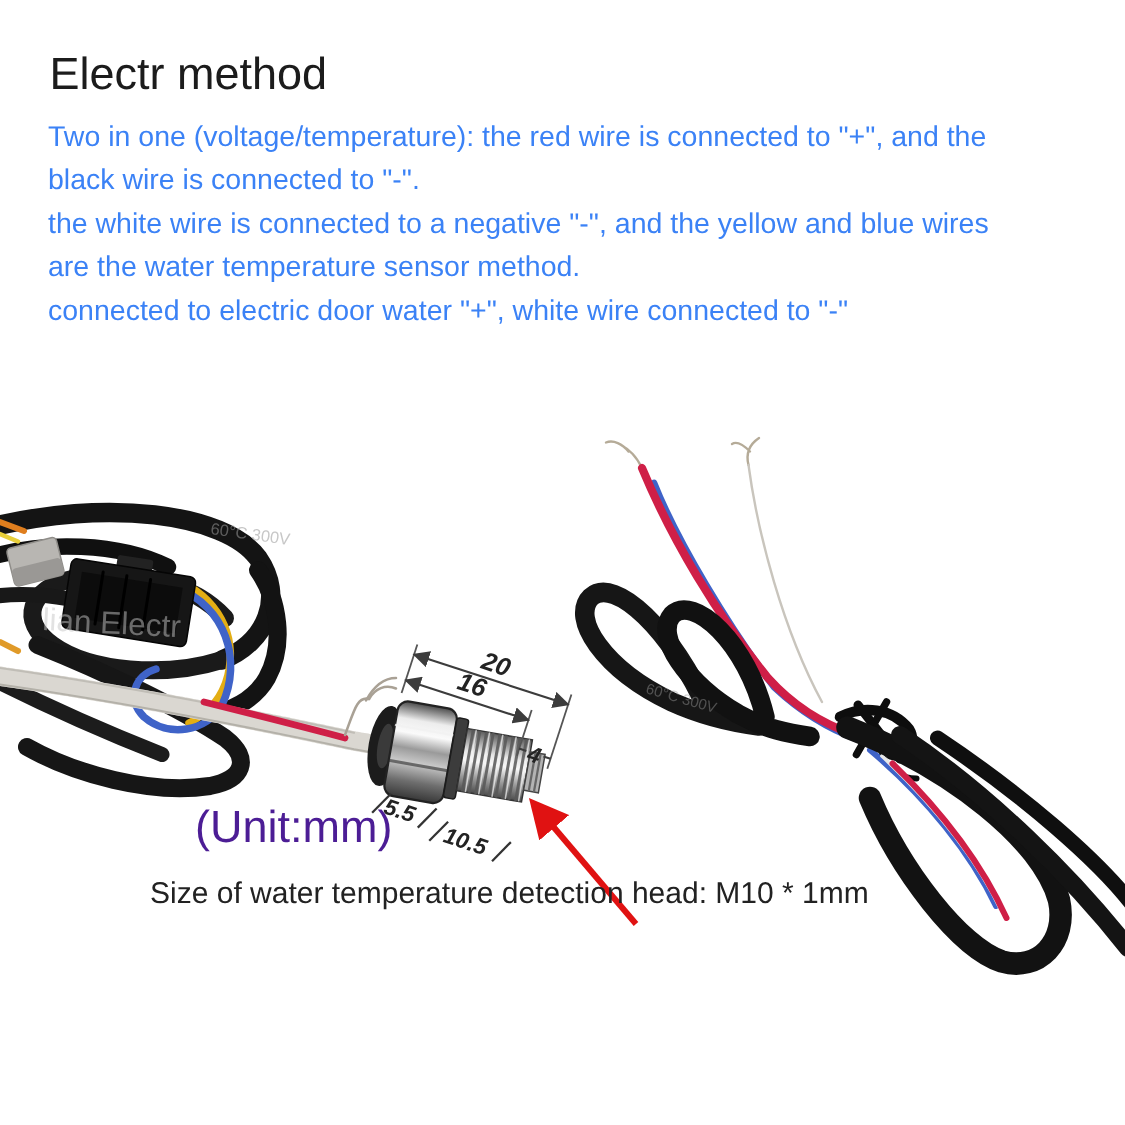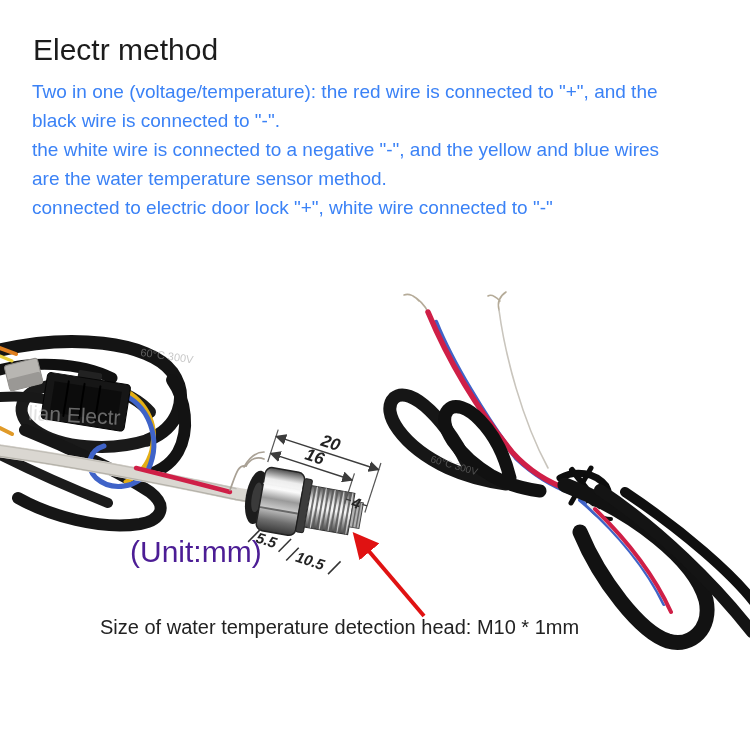--- a/index.html
+++ b/index.html
@@ -16,37 +16,37 @@
   .body-text{
     position:absolute;left:32px;top:77px;width:700px;
     font-size:19px;line-height:29px;color:#3b82f6;
   }
   .photo-svg{position:absolute;left:0;top:0;}
   .unit-label{
     position:absolute;left:130px;top:518px;
     font-size:30px;color:#4c1d95;margin-top:17px;
   }
   .caption{
-    position:absolute;left:100px;top:616px;
+    position:absolute;left:100px;top:585px;
     font-size:20px;color:#222222;
   }
   .dim-text{font-family:"Liberation Sans",sans-serif;font-weight:700;font-style:italic;fill:#232323;}
   .wm-text{font-family:"Liberation Sans",sans-serif;}
 </style>
 </head>
 <body>
 
 <div class="title">Electr method</div>
 
 <div class="body-text">
   <div>Two in one (voltage/temperature): the red wire is connected to "+", and the</div>
   <div>black wire is connected to "-".</div>
   <div>the white wire is connected to a negative "-", and the yellow and blue wires</div>
   <div>are the water temperature sensor method.</div>
-  <div>connected to electric door lock "+", white wire connected to "-"</div>
+  <div>connected to electric door water "+", white wire connected to "-"</div>
 </div>
 
 <svg class="photo-svg" width="750" height="750" viewBox="0 0 750 750">
   <defs>
     <linearGradient id="gHex" x1="0" y1="0" x2="0" y2="1">
       <stop offset="0" stop-color="#4a4a4a"></stop>
       <stop offset="0.18" stop-color="#ededed"></stop>
       <stop offset="0.32" stop-color="#fafafa"></stop>
       <stop offset="0.48" stop-color="#9a9a9a"></stop>
       <stop offset="0.62" stop-color="#c8c8c8"></stop>

